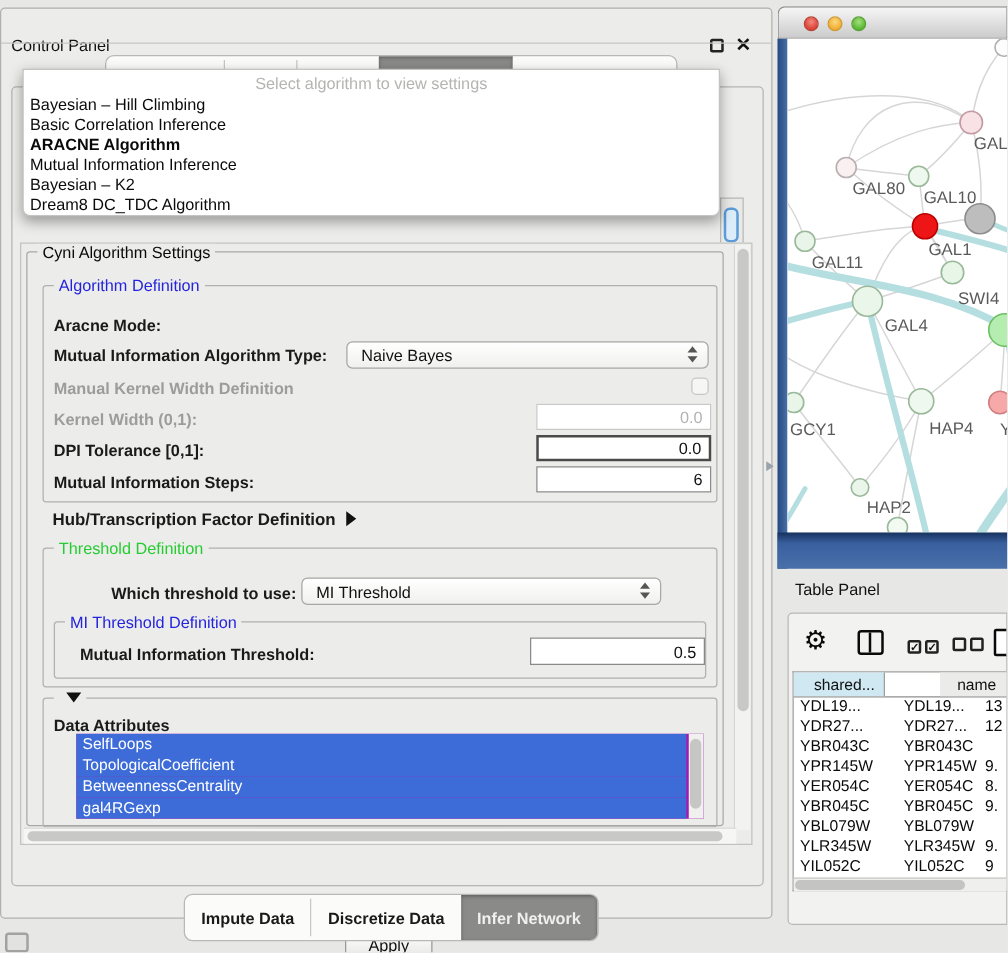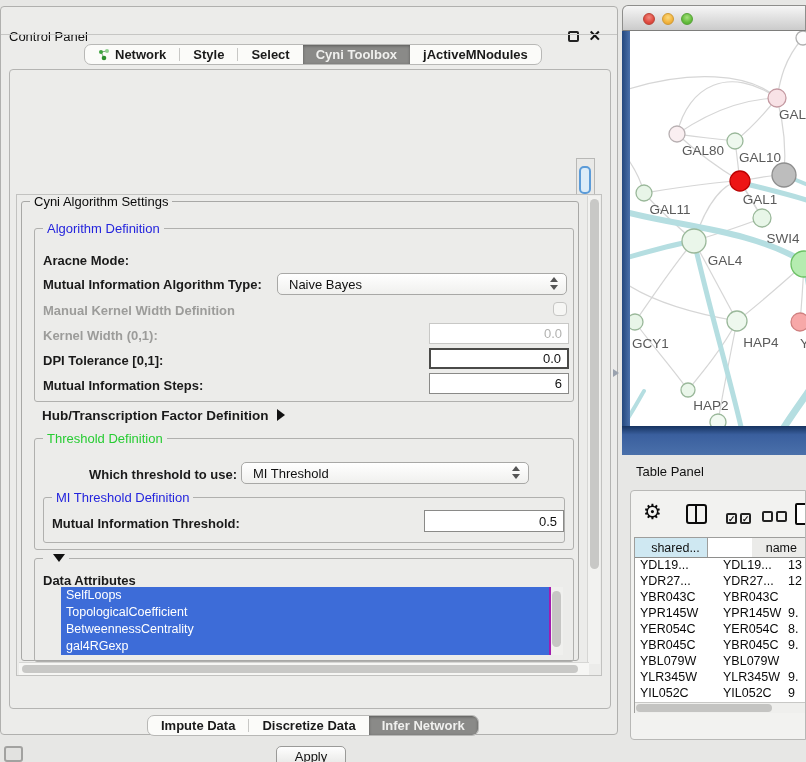--- a/index.html
+++ b/index.html
@@ -11,21 +11,21 @@
   .cp-window { position:absolute; left:0; top:6; top:6px; width:618px; height:729px;
     background:#ececea; border:1px solid #b0b0ae; border-radius:4px; }
   .cp-titlebar { position:absolute; left:0; top:0; width:100%; height:26px;margin-top:16px; }
   .cp-title { position:absolute; left:8px; top:6px; font-size:13px; color:#111; }
   .float-btn { position:absolute; right:38px; top:8px; width:11px; height:11px; border:2px solid #222; border-radius:2px; }
   .close-btn { position:absolute; right:16px; top:4px; font-size:15px; font-weight:900; color:#111; }
   .cp-sep { position:absolute; left:0; top:27px; width:100%; height:1px; background:#c6c6c4; }
 
   
   .tabbar { position:absolute; display:flex; align-items:stretch; background:#fbfbf9;
-    border:1px solid #b8b8b6; border-radius:7px; overflow:hidden; height:21px; }
+    border:1px solid #b8b8b6; border-radius:7px; overflow:hidden; height:38px; }
   .tabbar .tab { display:flex; align-items:center; padding:0 13px; font-size:13px; font-weight:bold; color:#1a1a1a; white-space:nowrap; }
   .tabbar .tab.sel { background:#8a8a88; color:#f0f0ee; box-shadow:inset 0 1px 3px rgba(0,0,0,.35); }
   .tabbar .vsep { width:1px; background:#c8c8c6; margin:3px 0; }
   .top-tabs { left:83px; top:37px; }
   .bottom-tabs { left:146px; top:708px; }
 
   
   .dropdown { position:absolute; left:18px; top:55px; width:558px; height:118px; background:#ffffff;
     border:1px solid #c4c4c2; border-radius:0 0 6px 6px; box-shadow:0 4px 10px rgba(0,0,0,.35); z-index:50; }
   .dd-placeholder { text-align:center; color:#b4b4b2; font-size:13px; padding-top:3px; height:20px; }
@@ -219,21 +219,21 @@
             <div class="combo" style="left:206px; top:23px; width:288px;">
               <span>MI Threshold</span>
               <div class="arrows">
                   <div class="up"></div>
                   <div class="dn"></div>
                 </div>
             </div>
 
             <div class="grp" style="left:8px; top:58px; width:522px; height:46px; border-color:#b0b0ae;">
               <div class="legend blue">MI Threshold Definition</div>
-              <div class="lbl" style="left:8px; top:18px;">Mutual Information Threshold:</div>
+              <div class="lbl" style="left:20px; top:18px;">Mutual Information Threshold:</div>
               <div class="field plain" style="left:380px; top:12px; width:140px; height:22px;">
                 <span>0.5</span>
               </div>
             </div>
           </div>
 
           <div class="grp" style="left:12px; top:356px; width:540px; height:104px; border-color:#b0b0ae;">
             <div class="legend">
               <span class="tri-down"></span>
             </div>
@@ -271,20 +271,29 @@
       <div class="vsep"></div>
       <div class="tab">
           <span>Discretize Data</span>
         </div>
       <div class="tab sel">
           <span>Infer Network</span>
         </div>
     </div>
   </div>
 
+  <div class="dropdown">
+    <div class="dd-placeholder">Select algorithm to view settings</div>
+    <div class="dd-item">Bayesian – Hill Climbing</div>
+    <div class="dd-item">Basic Correlation Inference</div>
+    <div class="dd-item bold">ARACNE Algorithm</div>
+    <div class="dd-item">Mutual Information Inference</div>
+    <div class="dd-item">Bayesian – K2</div>
+    <div class="dd-item">Dream8 DC_TDC Algorithm</div>
+  </div>
 
   <div class="mini-icon"></div>
   <div class="splitter"></div>
 
   <div class="net-window">
     <div class="net-titlebar">
       <div class="tl red"></div>
       <div class="tl yellow"></div>
       <div class="tl green"></div>
     </div>

